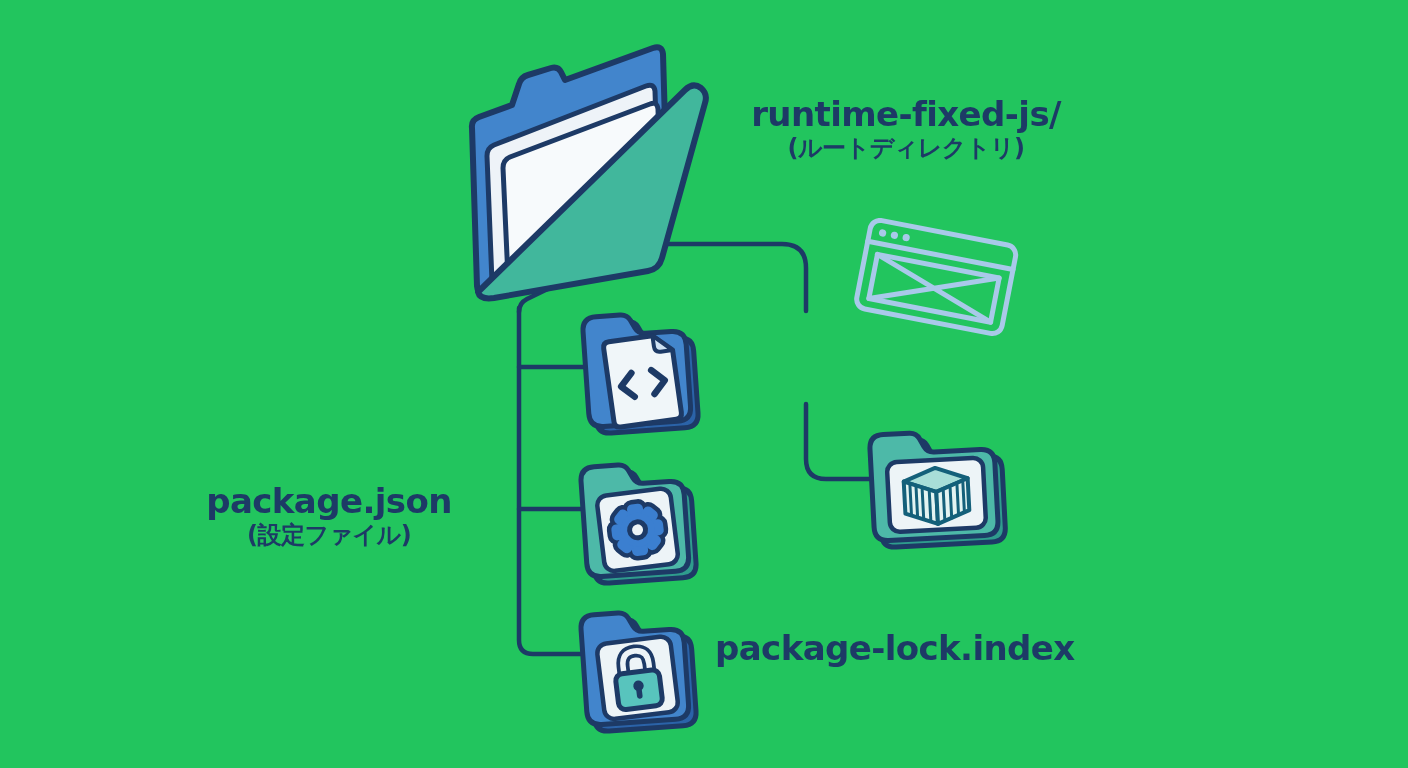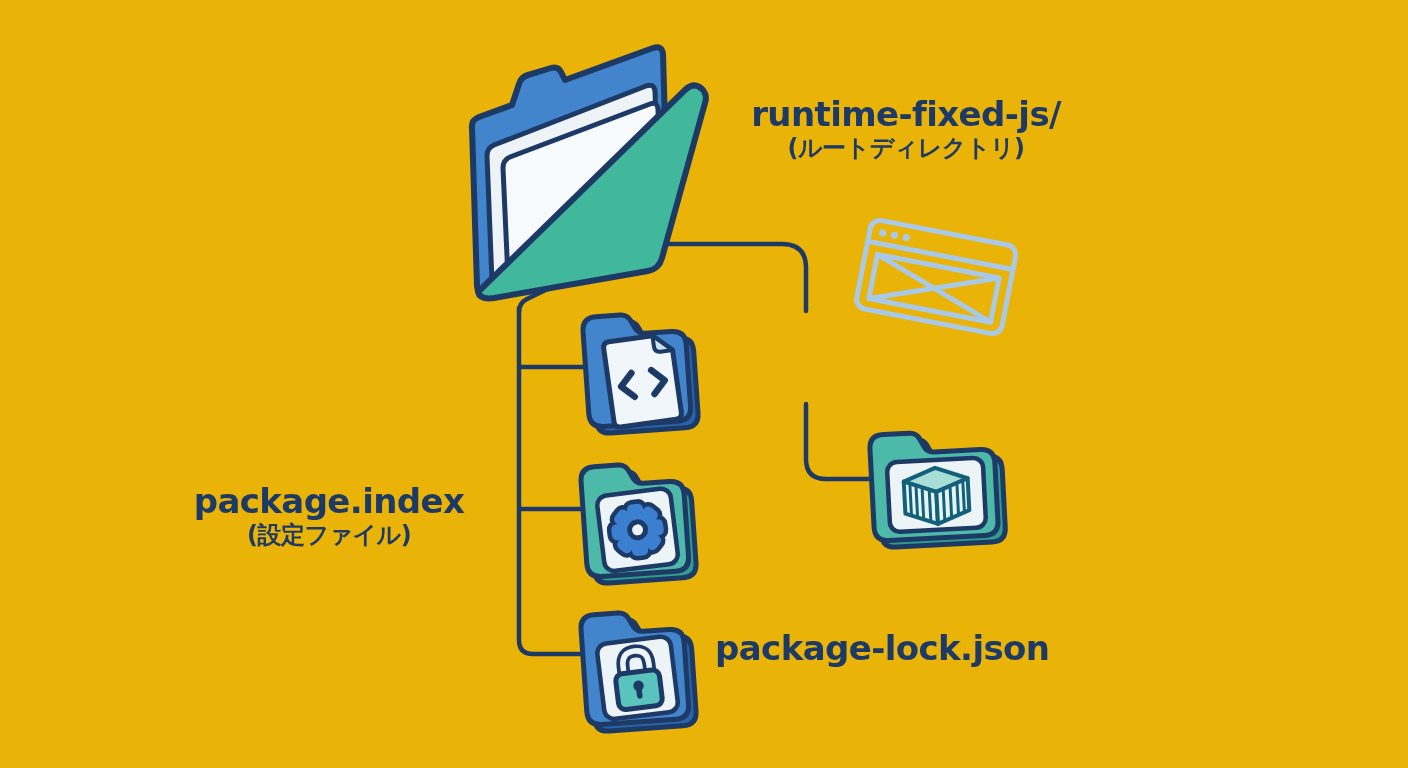--- a/index.html
+++ b/index.html
@@ -1,19 +1,19 @@
 <!DOCTYPE html>
 <html><head>
 <meta charset="utf-8">
 <style>
   html,body{margin:0;padding:0;}
   body{background:#e8e8e8;}
   .stage{
     position:relative;width:1408px;height:768px;overflow:hidden;
-    background:#eab308;
+    background:#22c55e;
     font-family:"DejaVu Sans","Liberation Sans",sans-serif;
   }
   .stage svg{display:block;}
   .abs{position:absolute;}
   .lbl{position:absolute;color:#1d3a66;font-weight:700;line-height:1.18;white-space:nowrap;}
   .lbl .main{font-size:34px;letter-spacing:-0.6px;}
   .lbl .sub{font-size:24px;letter-spacing:-0.5px;}
   .center{text-align:center;}
 </style>
 </head>
@@ -129,22 +129,22 @@
     </g>
   </svg>
 
   <div class="lbl center" style="left:706px;top:94px;width:400px;">
     <div class="main">runtime-fixed-js/</div>
     <div class="sub">(ルートディレクトリ)</div>
   </div>
 
 
   <div class="lbl center" style="left:164px;top:481px;width:330px;">
-    <div class="main">package.index</div>
+    <div class="main">package.json</div>
     <div class="sub">(設定ファイル)</div>
   </div>
 
 
   <div class="lbl" style="left:715px;top:628px;">
-    <div class="main">package-lock.json</div>
+    <div class="main">package-lock.index</div>
   </div>
 
 </div>
 
 </body></html>

